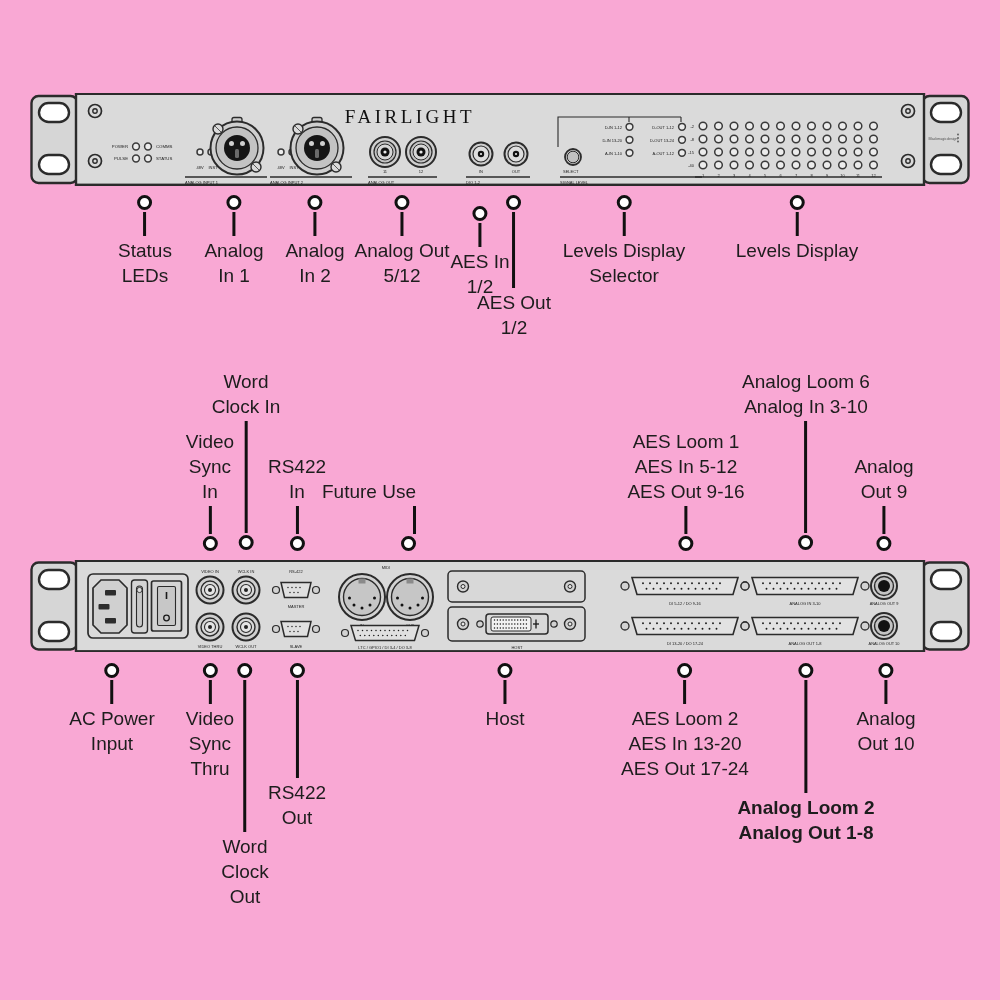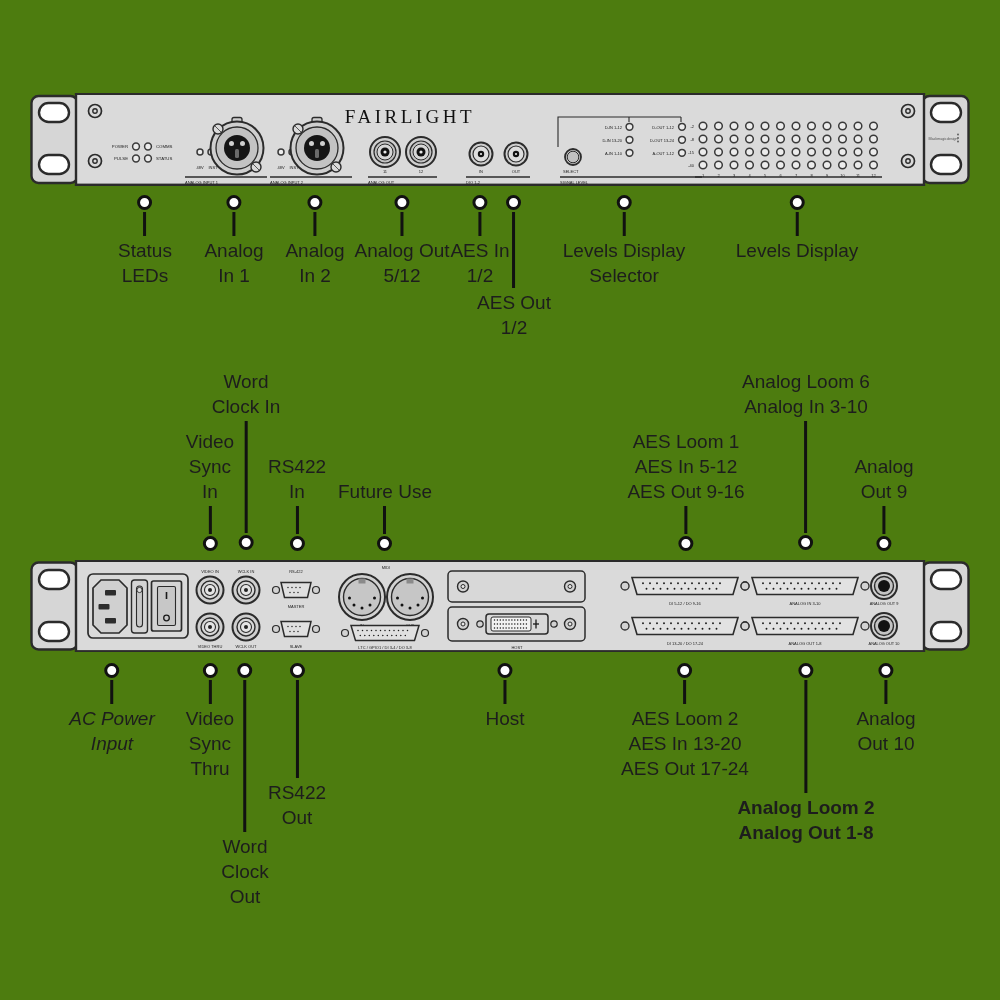--- a/index.html
+++ b/index.html
@@ -1,16 +1,16 @@
 <!DOCTYPE html>
 <html><head>
 <meta charset="utf-8">
 <style>
   html,body{margin:0;padding:0;background:#fff;}
-  .page{position:relative;width:1000px;height:1000px;background:#4d7c0f;overflow:hidden;
+  .page{position:relative;width:1000px;height:1000px;background:#f9a8d4;overflow:hidden;
         font-family:"Liberation Sans",sans-serif;}
   svg text{font-family:"Liberation Sans",sans-serif;}
   .ptxt{font-size:4.3px;fill:#222;}
   .ptxt2{font-size:4px;fill:#222;}
   .mstroke{stroke:#2b2b2b;}
   .uline{stroke:#2b2b2b;stroke-width:1.6;}
   .led{fill:#ececec;stroke:#3a3a3a;stroke-width:1.5;}
   .pins25{stroke:#1a1a1a;stroke-width:1.9;stroke-dasharray:0 7;stroke-linecap:round;fill:none;}
   .pins25s{stroke:#1a1a1a;stroke-width:1.5;stroke-dasharray:0 4.5;stroke-linecap:round;fill:none;}
   .pins9{stroke:#1a1a1a;stroke-width:1.4;stroke-dasharray:0 4;stroke-linecap:round;fill:none;}
@@ -283,21 +283,21 @@
       </div>
   </div>
   <div class="co" style="left:402px;top:195px;">
     <div class="dot"></div>
     <div class="stem" style="height:24px"></div>
     <div class="lines">
         <div>Analog Out</div>
         <div>5/12</div>
       </div>
   </div>
-  <div class="co" style="left:480px;top:195px;justify-content:flex-end;">
+  <div class="co" style="left:480px;top:206px;justify-content:flex-end;">
     <div class="dot"></div>
     <div class="stem" style="height:24px"></div>
     <div class="lines">
         <div>AES In</div>
         <div>1/2</div>
       </div>
   </div>
   <div class="co" style="left:514px;top:195px;">
     <div class="dot"></div>
     <div class="stem" style="height:76px"></div>
@@ -340,21 +340,21 @@
     <div class="dot"></div>
   </div>
   <div class="co" style="left:297px;top:454px;">
     <div class="lines">
         <div>RS422</div>
         <div>In</div>
       </div>
     <div class="stem" style="height:28px"></div>
     <div class="dot"></div>
   </div>
-  <div class="co" style="left:385px;top:479px;">
+  <div class="co" style="left:369px;top:479px;align-items:flex-end;">
     <div class="lines">
         <div>Future Use</div>
       </div>
     <div class="stem" style="height:28px"></div>
     <div class="dot"></div>
   </div>
   <div class="co" style="left:686px;top:429px;">
     <div class="lines">
         <div>AES Loom 1</div>
         <div>AES In 5-12</div>
@@ -569,21 +569,21 @@
     </g>
     <text x="854" y="44.5" text-anchor="middle" style="font-size:3.9px" fill="#222">ANALOG OUT 9</text>
     <g transform="translate(854,66)">
       <circle r="13" fill="#cfcfcf" class="mstroke" stroke-width="2"></circle>
         <circle r="9.5" fill="#c3c3c3" class="mstroke" stroke-width="1.4"></circle>
         <circle r="6" fill="#111"></circle>
     </g>
     <text x="854" y="85" text-anchor="middle" style="font-size:3.9px" fill="#222">ANALOG OUT 10</text>
   </svg>
 
-  <div class="co" style="left:112px;top:663px;font-style:italic;">
+  <div class="co" style="left:112px;top:663px;">
     <div class="dot"></div>
     <div class="stem" style="height:24px"></div>
     <div class="lines">
         <div>AC Power</div>
         <div>Input</div>
       </div>
   </div>
   <div class="co" style="left:210px;top:663px;">
     <div class="dot"></div>
     <div class="stem" style="height:24px"></div>

